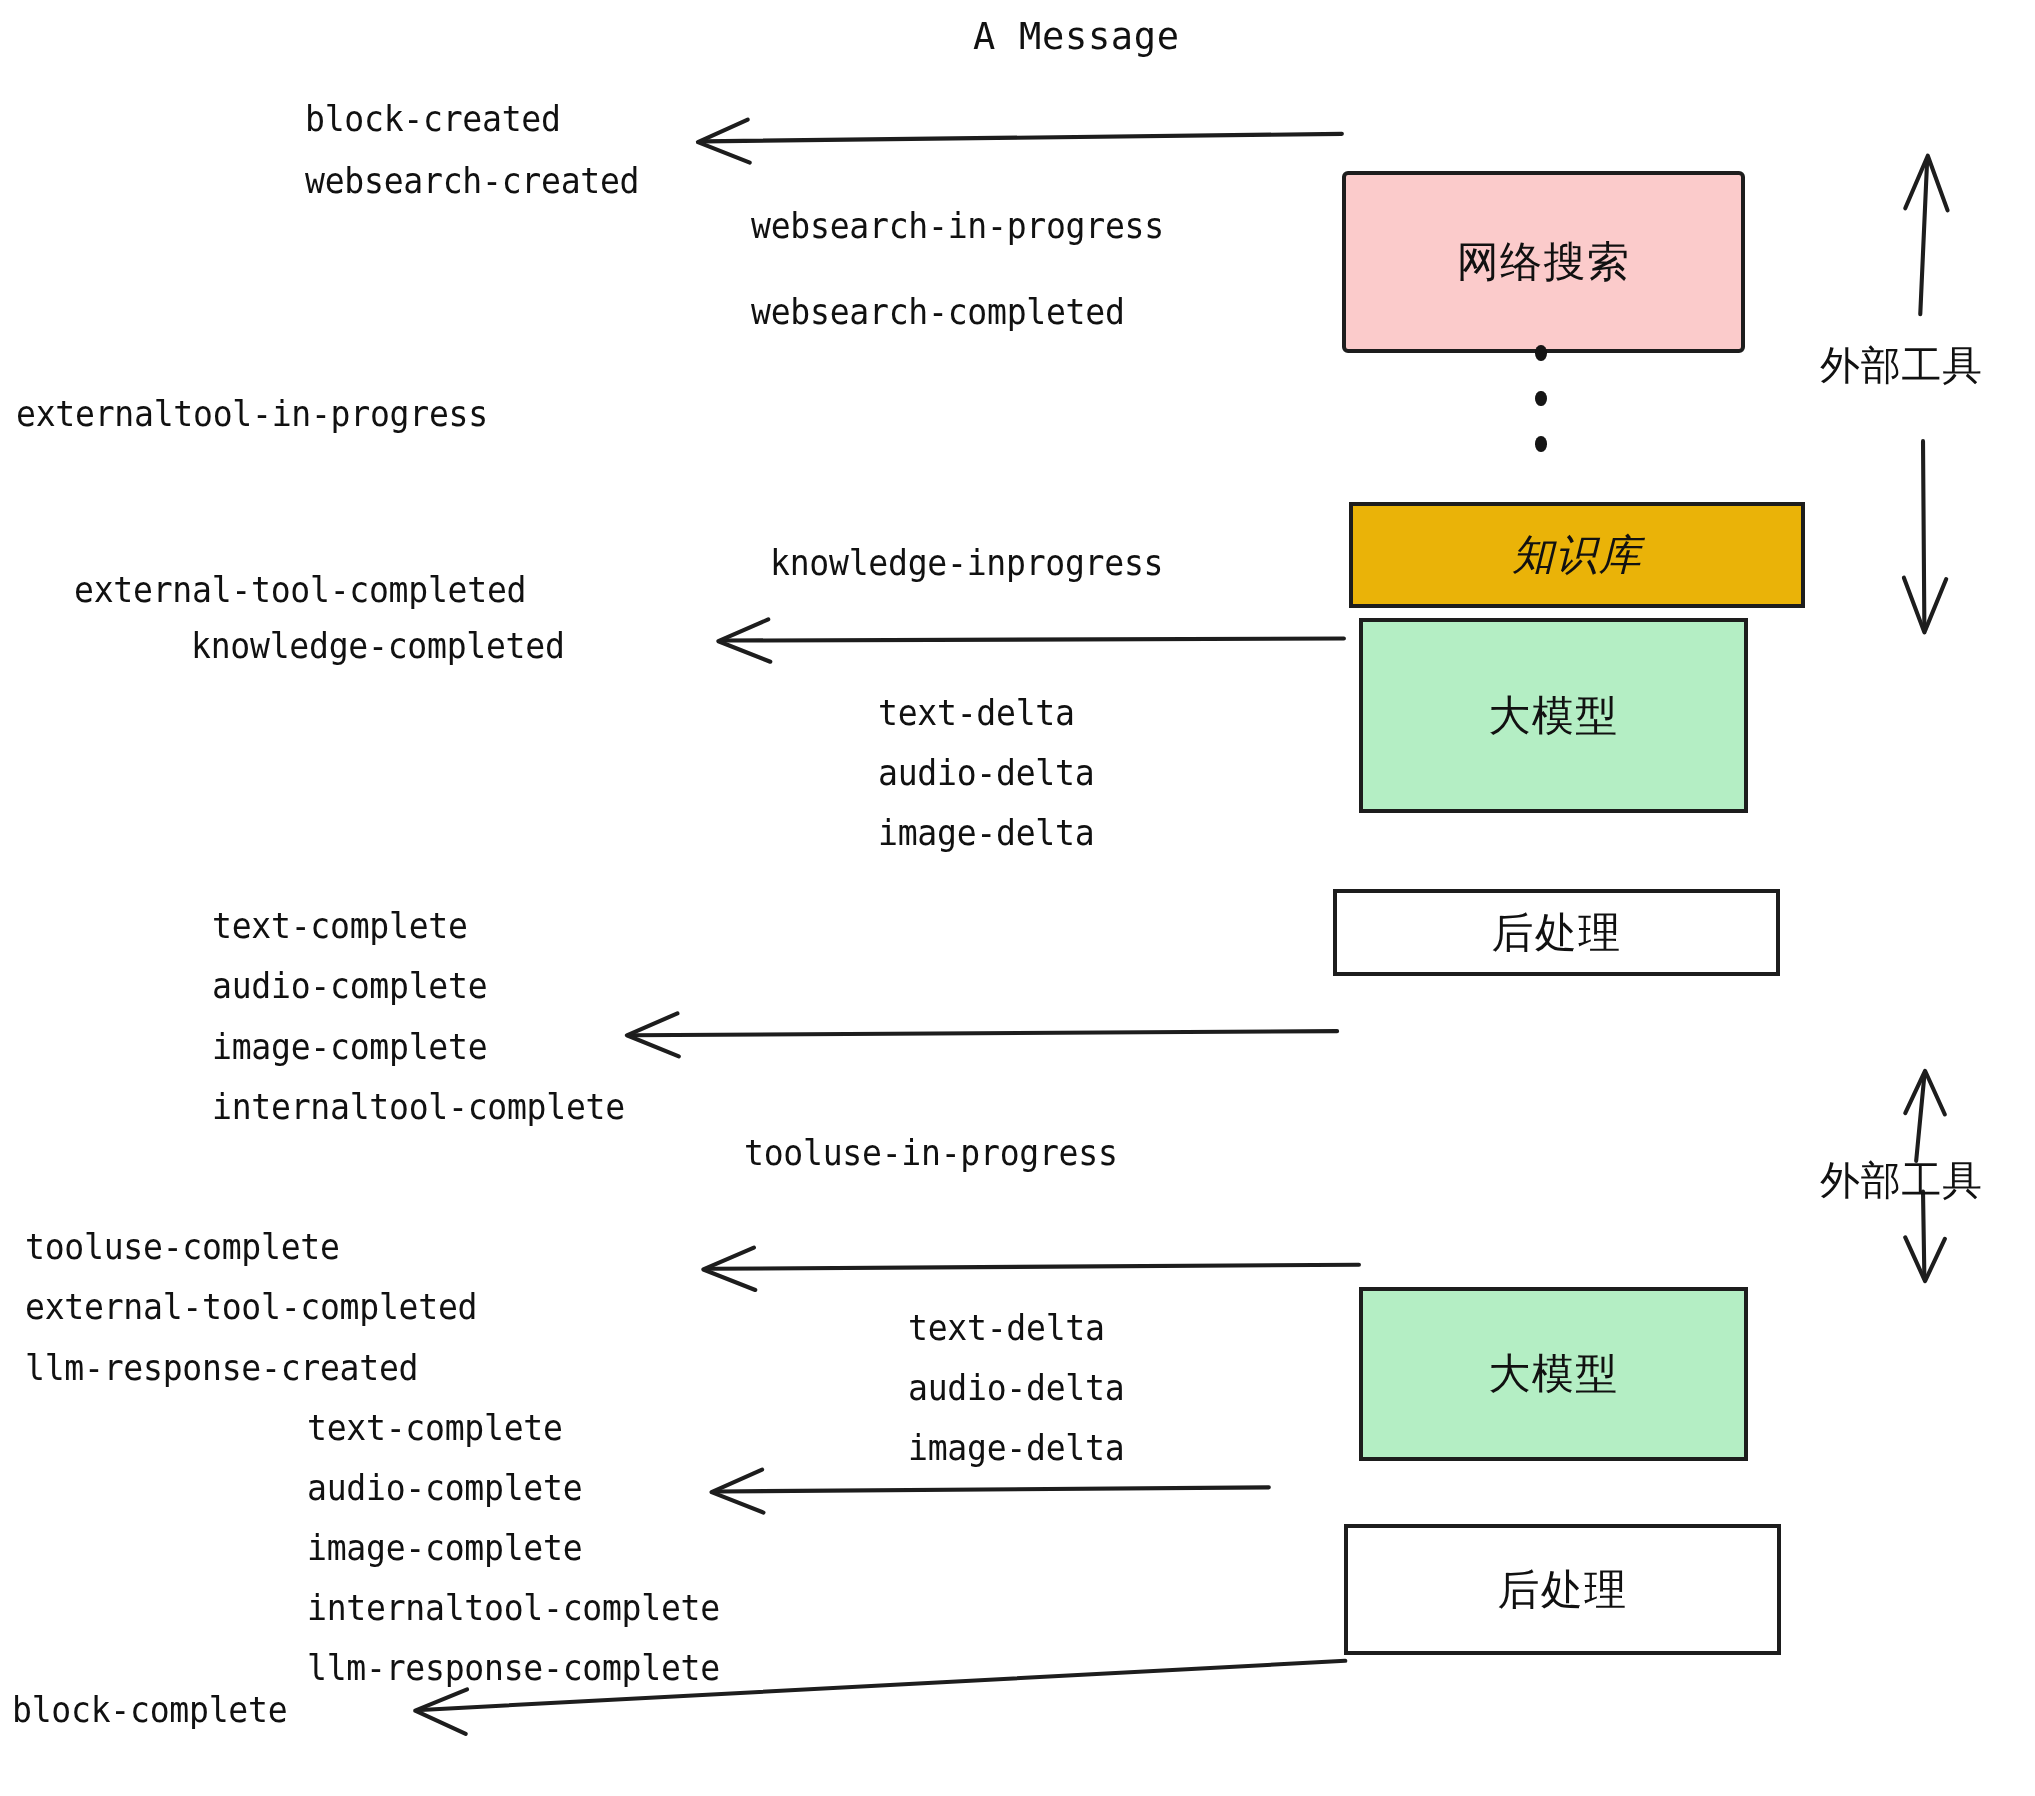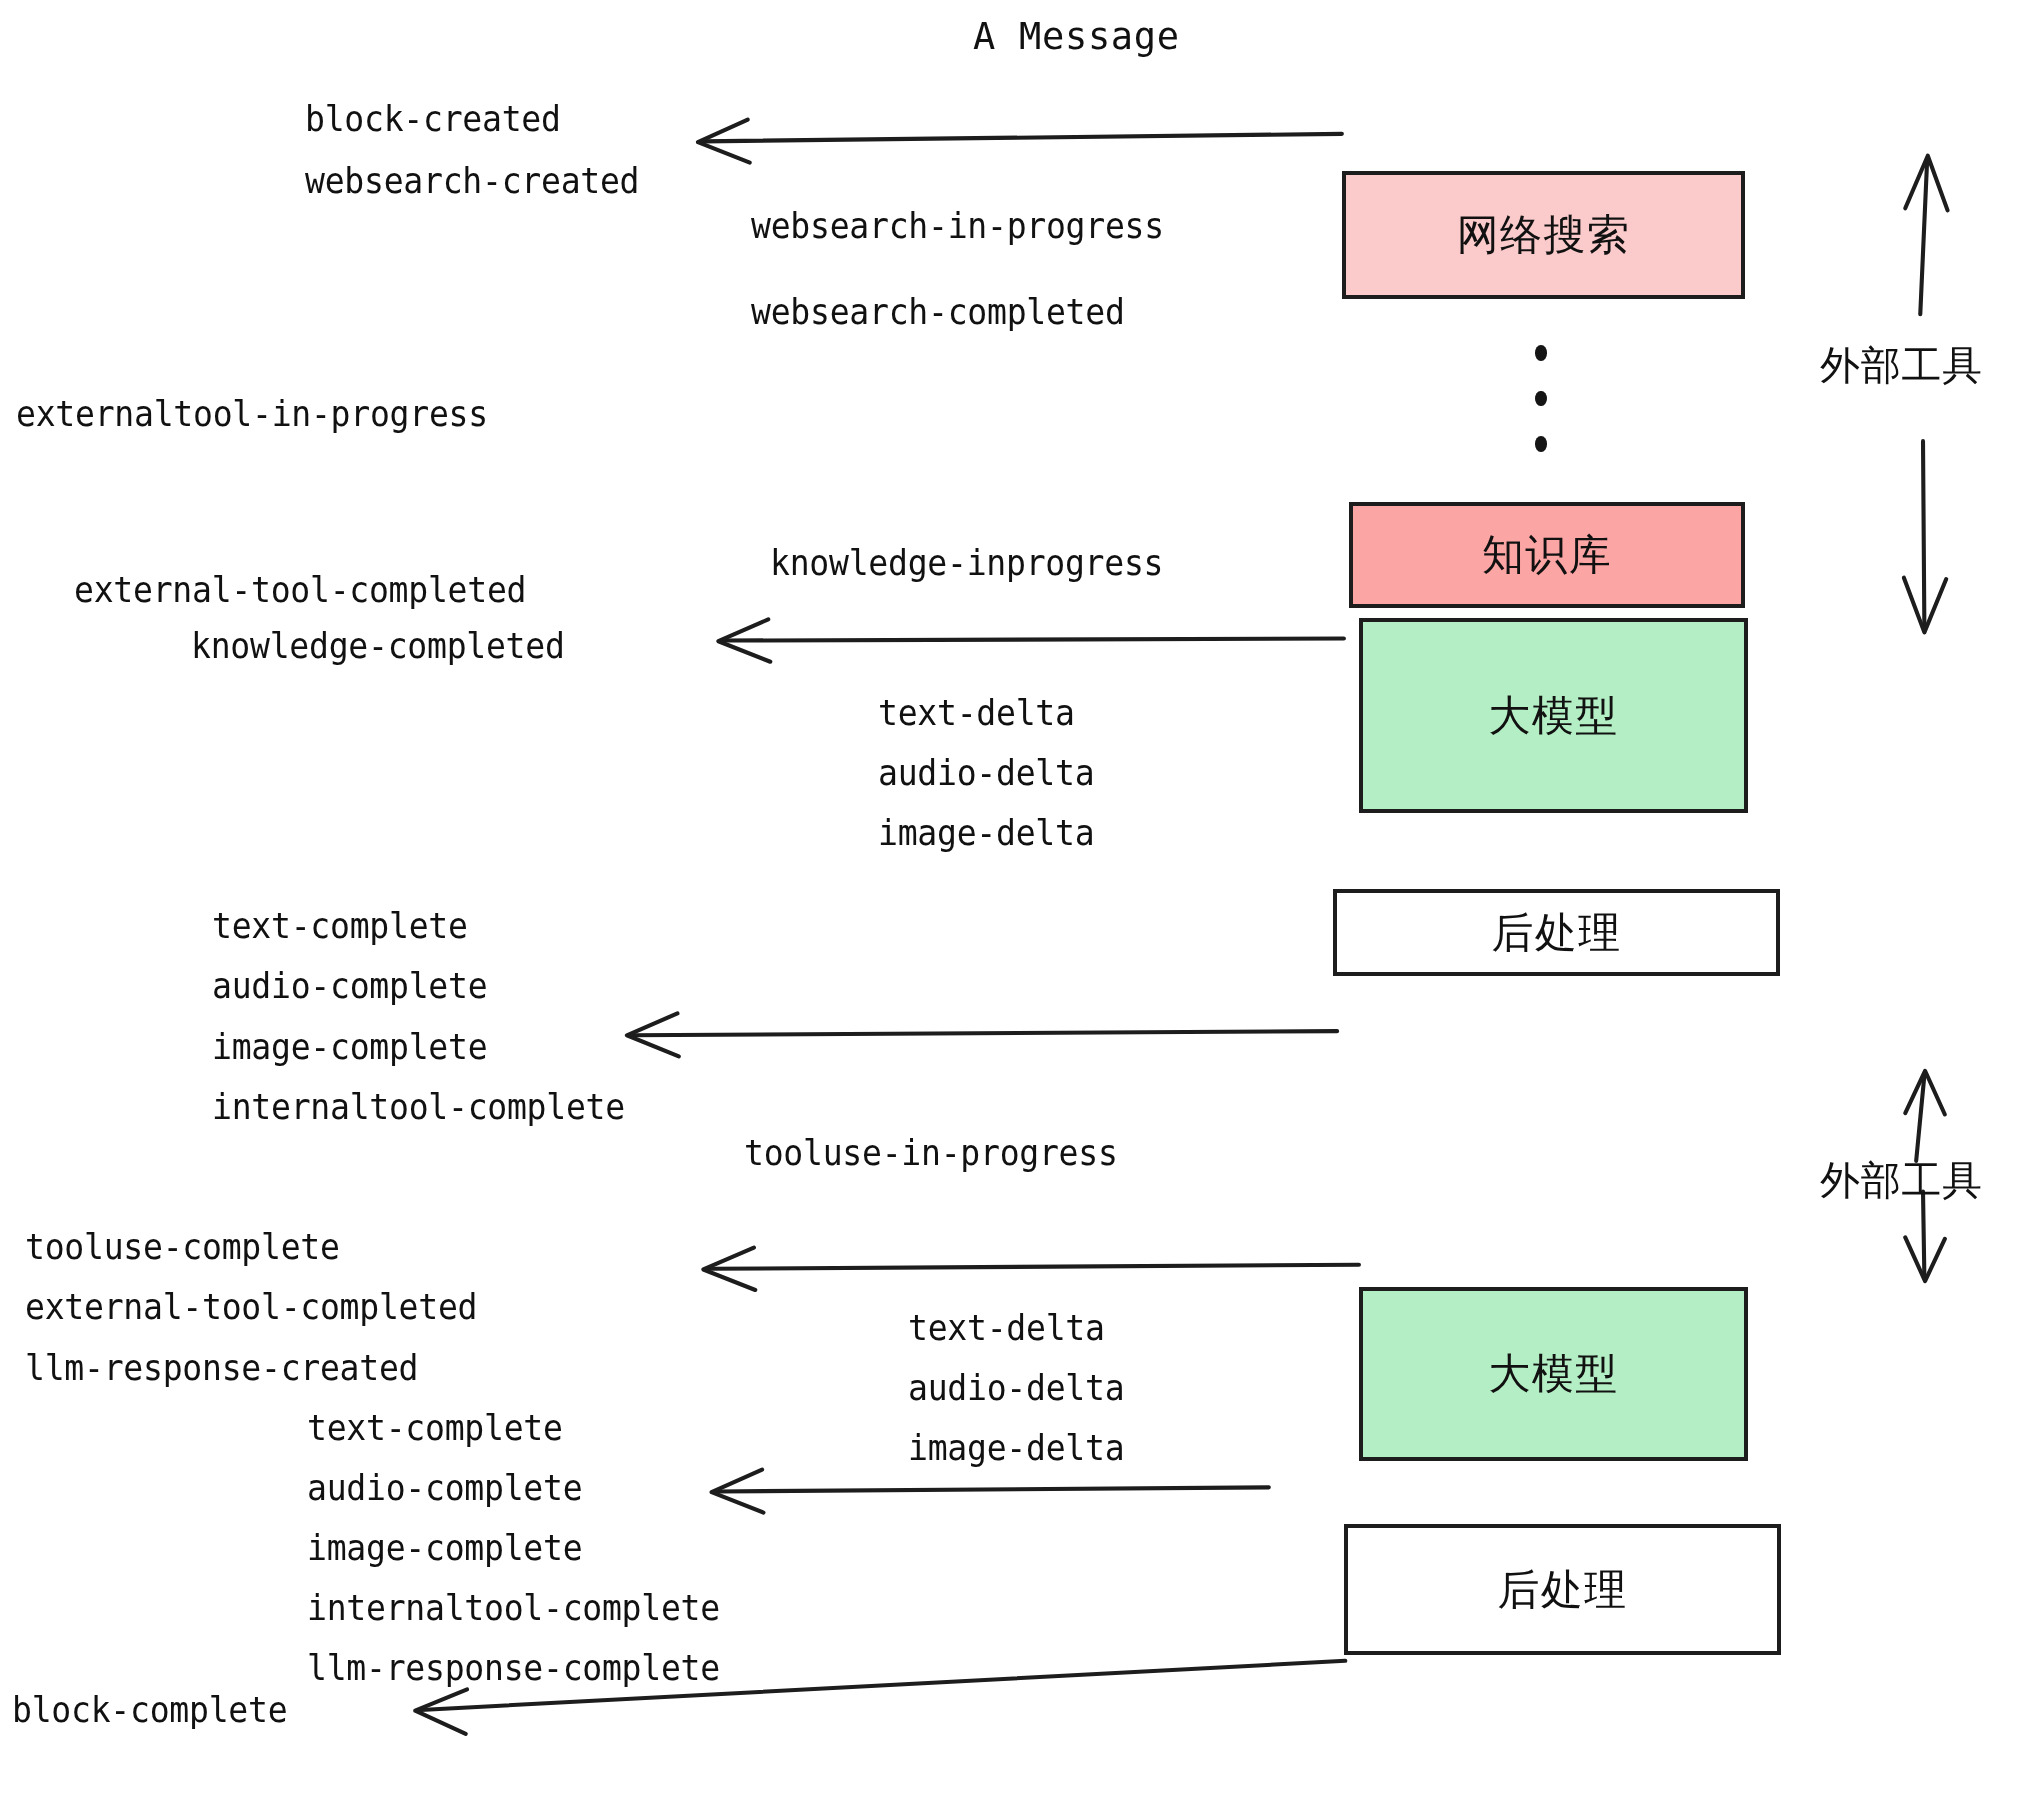--- a/index.html
+++ b/index.html
@@ -143,31 +143,31 @@
     <g>
       <path d="M2806,1700 L2818,1575"></path>
       <path d="M2790,1630 L2819,1568 L2848,1632"></path>
     </g>
     <g>
       <path d="M2816,1745 L2818,1870"></path>
       <path d="M2790,1812 L2819,1876 L2848,1814"></path>
     </g>
   </svg>
 
-  <div class="node" style="left:1342px; top:171px; width:403px; height:128px; background:#fbcbcb;">
+  <div class="node" style="left:1342px; top:171px; width:403px; height:182px; background:#fbcbcb;border-radius:6px;">
     <span class="lbl">网络搜索</span>
   </div>
 
   <div class="dots" style="left:1535px; top:345px;">
     <span></span>
     <span></span>
     <span></span>
   </div>
 
-  <div class="node" style="left:1349px; top:502px; width:396px; height:106px; background:#fca5a5;">
+  <div class="node" style="left:1349px; top:502px; width:456px; height:106px; background:#eab308;font-style:italic;">
     <span class="lbl">知识库</span>
   </div>
 
   <div class="node" style="left:1359px; top:618px; width:389px; height:195px; background:#b4eec4;">
     <span class="lbl">大模型</span>
   </div>
 
   <div class="node" style="left:1333px; top:889px; width:447px; height:87px; background:#ffffff;">
     <span class="lbl">后处理</span>
   </div>

